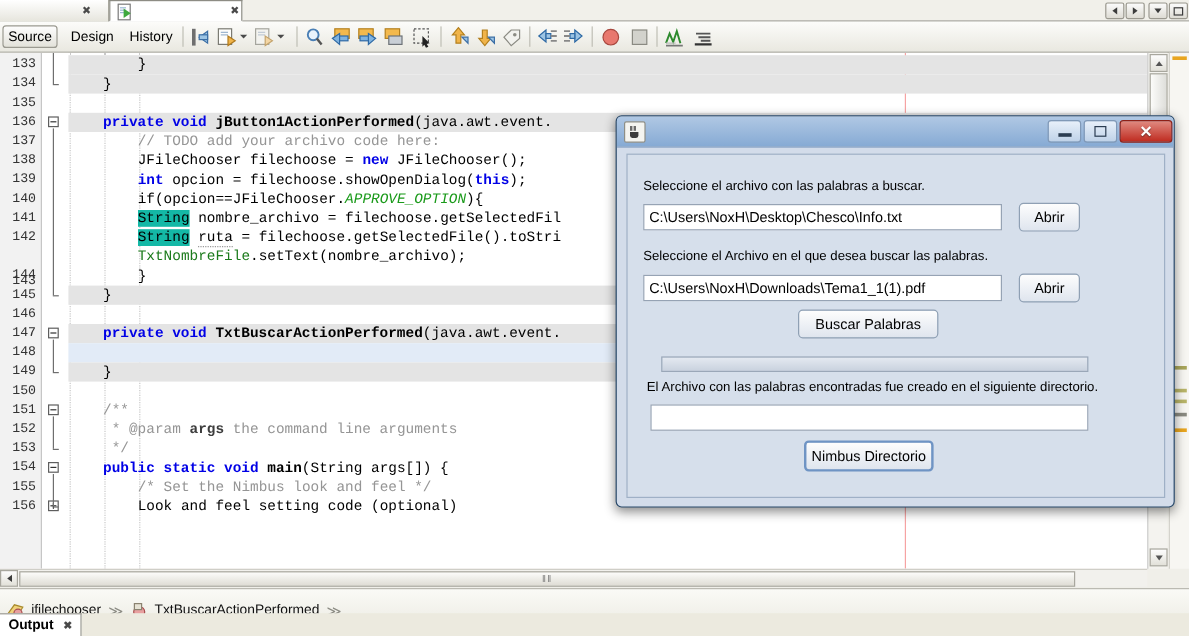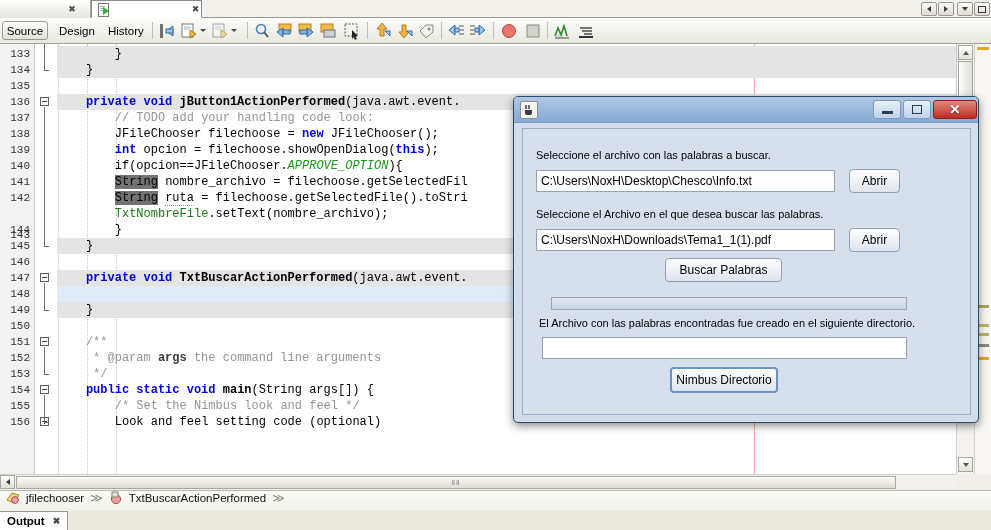--- a/index.html
+++ b/index.html
@@ -73,21 +73,21 @@
   .hlrow{position:absolute;left:0;width:899px;height:16px;}
   .hl-gray{background:#e4e4e4;}
   .hl-blue{background:#e2ebf7;}
   .cline{position:absolute;left:0;height:16px;line-height:16px;white-space:pre;
          font-family:"Liberation Mono",monospace;font-size:12px;color:#000;}
   .kw{color:#0000e6;font-weight:bold;}
   .cm{color:#959595;}
   .cmb{color:#3d3d3d;font-weight:bold;}
   .fld{color:#1a7a1a;}
   .cst{color:#1a9a1a;font-style:italic;}
-  .hly{background:#737373;}
+  .hly{background:#14b8a6;}
   .ul-wav{border-bottom:1px dotted #999;}
   .indentguide{position:absolute;width:1px;border-left:1px dotted #c9c9c9;}
   #marginline{position:absolute;left:697px;top:0;width:1px;height:430px;background:#f6a3a3;}
 
   
   #vscroll{position:absolute;left:956px;top:44px;width:17px;height:430px;
            background:#f4f3ef;border-left:1px solid #ccc;box-sizing:border-box;}
   .sbbtn{position:absolute;left:1px;width:15px;height:15px;
          background:linear-gradient(#fdfdfd,#e2e1d9);border:1px solid #a8a79e;box-sizing:border-box;
          display:flex;align-items:center;justify-content:center;}
@@ -106,21 +106,21 @@
            border-top:1px solid #cfcec7;box-sizing:border-box;}
   #hthumb{position:absolute;left:16px;top:1px;width:880px;height:13px;
           background:linear-gradient(#fcfcfa,#dedcd4);border:1px solid #a8a79e;box-sizing:border-box;
           display:flex;align-items:center;justify-content:center;
           font-size:8px;color:#777;letter-spacing:1px;}
 
   
   #breadcrumb{left:0;top:490px;width:991px;height:37px;
               background:linear-gradient(#fafaf6,#ebeae2);
               border-top:1px solid #bbbab2;border-bottom:1px solid #bbbab2;
-              box-sizing:border-box;display:flex;align-items:flex-start;padding-left:6px;}
+              box-sizing:border-box;display:flex;align-items:center;padding-left:6px;}
   .crumb{display:flex;align-items:center;font-size:11.5px;color:#111;}
   .chev{margin:0 6px;color:#8b8b83;font-size:12px;}
   .bcicon{width:15px;height:14px;margin-right:5px;position:relative;}
 
   
   #outputbar{left:0;top:511px;width:991px;height:19px;background:#eceadf;}
   #outtab{position:absolute;left:0;top:0;height:19px;background:#ffffff;
           border-right:1px solid #9b9a92;border-top:1px solid #9b9a92;
           box-sizing:border-box;display:flex;align-items:center;padding:0 7px;
           font-size:11.5px;font-weight:bold;}
@@ -408,21 +408,21 @@
       <div class="indentguide" style="left: 29.88px; top: 0px; height: 430px;"></div>
       <div class="indentguide" style="left: 1px; top: 0px; height: 430px;"></div>
     <div id="marginline"></div>
   <div class="hlrow hl-gray" style="top: 2px;"></div>
       <div class="cline" style="top: 2px; left: 57.76px;"><span>}</span></div>
       <div class="hlrow hl-gray" style="top: 18px;"></div>
       <div class="cline" style="top: 18px; left: 28.88px;"><span>}</span></div>
       <div class="cline" style="top: 34px; left: 0px;"></div>
       <div class="hlrow hl-gray" style="top: 50px;"></div>
       <div class="cline" style="top: 50px; left: 28.88px;"><span class="kw">private </span><span class="kw">void </span><span style="font-weight: bold;">jButton1ActionPerformed</span><span>(java.awt.event.</span></div>
-      <div class="cline" style="top: 66px; left: 57.76px;"><span class="cm">// TODO add your handling code look:</span></div>
+      <div class="cline" style="top: 66px; left: 57.76px;"><span class="cm">// TODO add your archivo code here:</span></div>
       <div class="cline" style="top: 82px; left: 57.76px;"><span>JFileChooser filechoose = </span><span class="kw">new </span><span>JFileChooser();</span></div>
       <div class="cline" style="top: 98px; left: 57.76px;"><span class="kw">int </span><span>opcion = filechoose.showOpenDialog(</span><span class="kw">this</span><span>);</span></div>
       <div class="cline" style="top: 114px; left: 57.76px;"><span>if(opcion==JFileChooser.</span><span class="cst">APPROVE_OPTION</span><span>){</span></div>
       <div class="cline" style="top: 130px; left: 57.76px;"><span class="hly">String</span><span> nombre_archivo = filechoose.getSelectedFil</span></div>
       <div class="cline" style="top: 146px; left: 57.76px;"><span class="hly">String</span><span> </span><span class="ul-wav">ruta</span><span> = filechoose.getSelectedFile().toStri</span></div>
       <div class="cline" style="top: 162px; left: 57.76px;"><span class="fld">TxtNombreFile</span><span>.setText(nombre_archivo);</span></div>
       <div class="cline" style="top: 178px; left: 57.76px;"><span>}</span></div>
       <div class="hlrow hl-gray" style="top: 194px;"></div>
       <div class="cline" style="top: 194px; left: 28.88px;"><span>}</span></div>
       <div class="cline" style="top: 210px; left: 0px;"></div>

